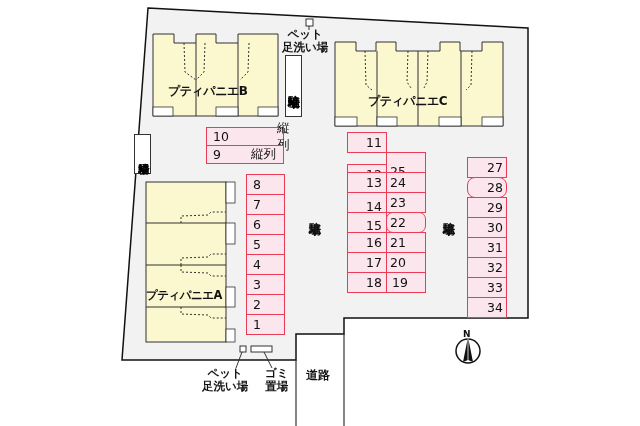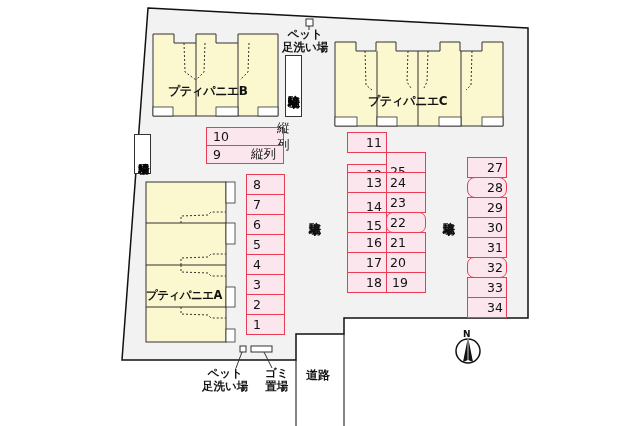--- a/index.html
+++ b/index.html
@@ -188,21 +188,21 @@
     </div>
   <div class="slot" style="left:467px;top:197px;width:40px;height:21px;justify-content:flex-end;">
       <span style="margin-right:3px;">29</span>
     </div>
   <div class="slot" style="left:467px;top:217px;width:40px;height:21px;justify-content:flex-end;">
       <span style="margin-right:3px;">30</span>
     </div>
   <div class="slot" style="left:467px;top:237px;width:40px;height:21px;justify-content:flex-end;">
       <span style="margin-right:3px;">31</span>
     </div>
-  <div class="slot" style="left:467px;top:257px;width:40px;height:21px;justify-content:flex-end;border-radius:7px;">
+  <div class="slot" style="left:467px;top:257px;width:40px;height:21px;justify-content:flex-end;">
       <span style="margin-right:3px;">32</span>
     </div>
   <div class="slot" style="left:467px;top:277px;width:40px;height:21px;justify-content:flex-end;">
       <span style="margin-right:3px;">33</span>
     </div>
   <div class="slot" style="left:467px;top:297px;width:40px;height:21px;justify-content:flex-end;">
       <span style="margin-right:3px;">34</span>
     </div>
 </div>
 

